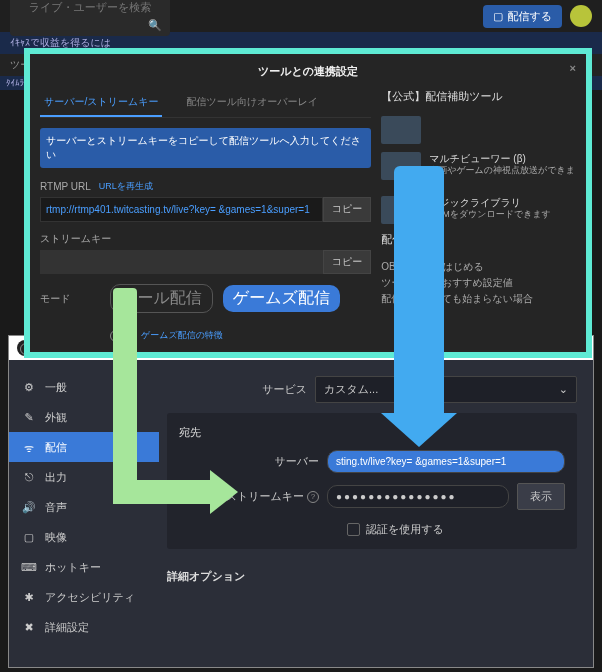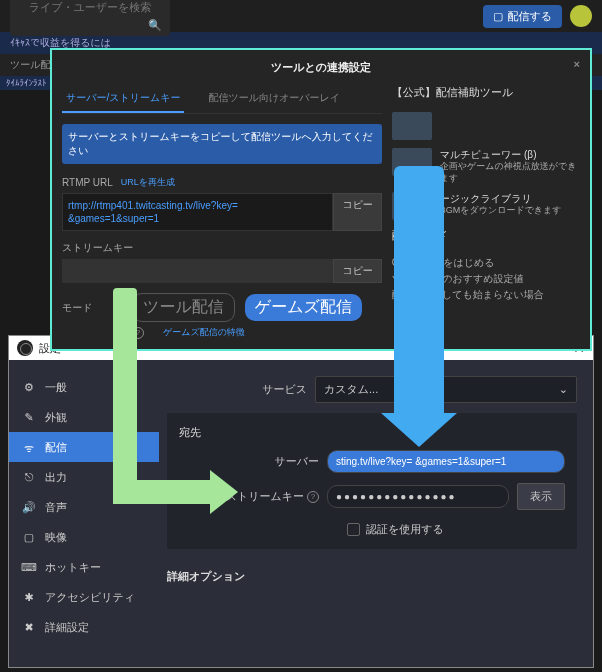--- a/index.html
+++ b/index.html
@@ -4,42 +4,42 @@
 <style>
 * { box-sizing: border-box; margin: 0; padding: 0; }
 body { font-family: "Hiragino Sans", "Meiryo", sans-serif; background: #1a1a1a; width: 602px; height: 672px; overflow: hidden; position: relative; font-size: 11px; color: #ccc; }
 .topbar { background: #1f1f1f; height: 32px; display: flex; align-items: center; padding: 0 10px; justify-content: space-between; }
 .search-box { background: #2a2a2a; border-radius: 4px; padding: 4px 8px; color: #777; display: flex; align-items: center; gap: 4px; width: 160px; flex-direction: column; }
 .top-right { display: flex; align-items: center; gap: 8px; }
 .stream-btn { background: #2a5ca8; color: #fff; border-radius: 4px; padding: 4px 10px; display: flex; align-items: center; gap: 4px; }
 .avatar { width: 22px; height: 22px; border-radius: 50%; background: #b8c43a; }
 .secondbar { background: #1a2a4a; color: #aad; padding: 4px 10px; font-size: 10px; }
 .thirdbar { background: #232323; padding: 4px 10px; color: #999; font-size: 10px; display: flex; justify-content: space-between; }
-.modal-backdrop { position: absolute; top: 48px; left: 50px; right: 10px; background: #252525; border: 2px solid #5eead4; z-index: 10; }
+.modal-backdrop { position: absolute; top: 48px; left: 24px; right: 10px; background: #252525; border: 6px solid #5eead4; z-index: 10; }
 .modal-header { text-align: center; padding: 10px; color: #eee; font-weight: 600; position: relative; }
 .modal-close { position: absolute; right: 10px; top: 8px; color: #888; cursor: pointer; }
 .modal-body { display: flex; padding: 0 10px 10px; gap: 10px; }
 .modal-left { flex: 1.7; }
 .modal-right { flex: 1; }
 .tabs { display: flex; gap: 20px; border-bottom: 1px solid #333; margin-bottom: 10px; font-size: 10px; }
 .tab { padding: 6px 4px; color: #888; cursor: pointer; }
 .tab.active { color: #4a9eff; border-bottom: 2px solid #4a9eff; }
 .info-banner { background: #2a5ca8; color: #fff; padding: 6px; border-radius: 3px; font-size: 10px; margin-bottom: 12px; }
 .field-label { color: #aaa; font-size: 10px; margin-bottom: 4px; display: flex; align-items: center; gap: 8px; }
 .regen-link { color: #4a9eff; font-size: 9px; }
 .input-row { display: flex; margin-bottom: 10px; }
 .url-input { flex: 1; background: #1a1a1a; border: 1px solid #333; padding: 5px; color: #4a9eff; font-size: 10px; line-height: 1.3; }
 .key-input { flex: 1; background: #333; border: 1px solid #333; padding: 5px; color: #888; font-size: 10px; height: 24px; }
 .copy-btn { background: #3a3a3a; color: #ccc; padding: 4px 8px; border: 1px solid #444; font-size: 10px; cursor: pointer; }
 .mode-row { display: flex; align-items: center; gap: 10px; margin-top: 8px; }
 .mode-label { color: #aaa; font-size: 10px; width: 60px; }
 .pill { padding: 3px 10px; border-radius: 10px; font-size: 16px; cursor: pointer; }
 .pill.outline { border: 1px solid #555; color: #888; }
 .pill.active { background: #3a7ad8; color: #fff; }
-.games-link { color: #4a9eff; font-size: 9px; margin-left: 70px; margin-top: 4px; display: flex; align-items: center; gap: 19px; }
+.games-link { color: #4a9eff; font-size: 9px; margin-left: 70px; margin-top: 16px; display: flex; align-items: center; gap: 19px; }
 .section-head { color: #ddd; font-size: 11px; font-weight: 400; margin-bottom: 12px; }
 .tool-item { display: flex; gap: 8px; margin-bottom: 8px; }
 .tool-thumb { width: 40px; height: 28px; background: #3a4a5a; border-radius: 2px; flex-shrink: 0; }
 .tool-text { font-size: 9px; color: #aaa; line-height: 1.3; }
 .tool-name { color: #ddd; font-size: 10px; }
 .guide-list { font-size: 10px; color: #aaa; line-height: 1.6; }
 
 .obs-window { position: absolute; top: 335px; left: 8px; right: 8px; bottom: 4px; background: #fff; border: 1px solid #888; display: flex; flex-direction: column; z-index: 5; }
 .obs-titlebar { background: #fff; padding: 4px 8px; display: flex; align-items: center; justify-content: space-between; font-size: 11px; color: #222; }
 .obs-titlebar .l { display: flex; align-items: center; gap: 6px; }

